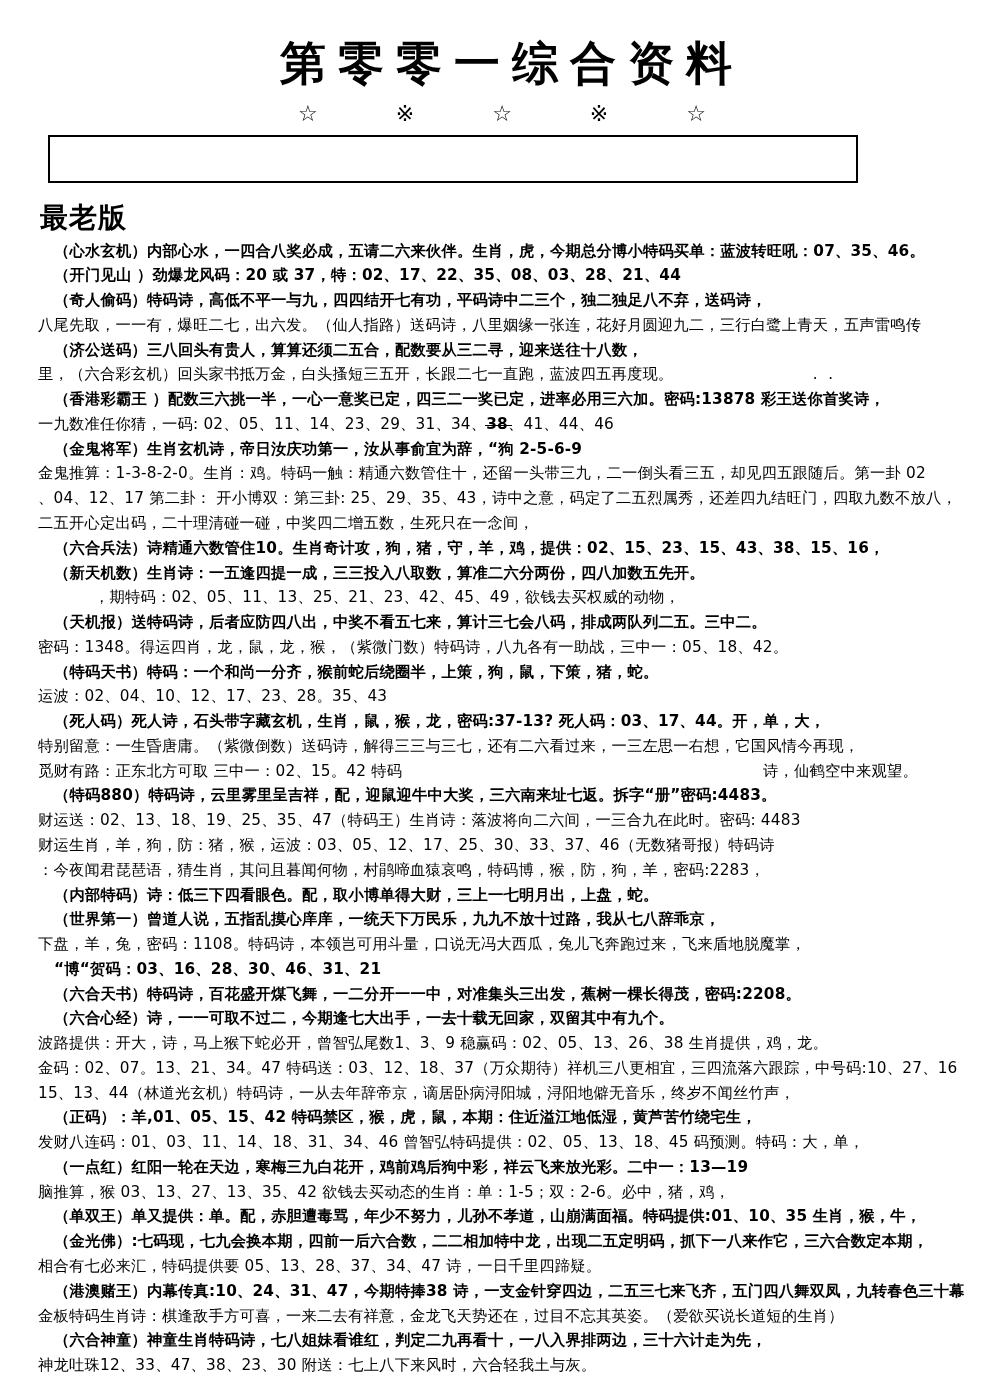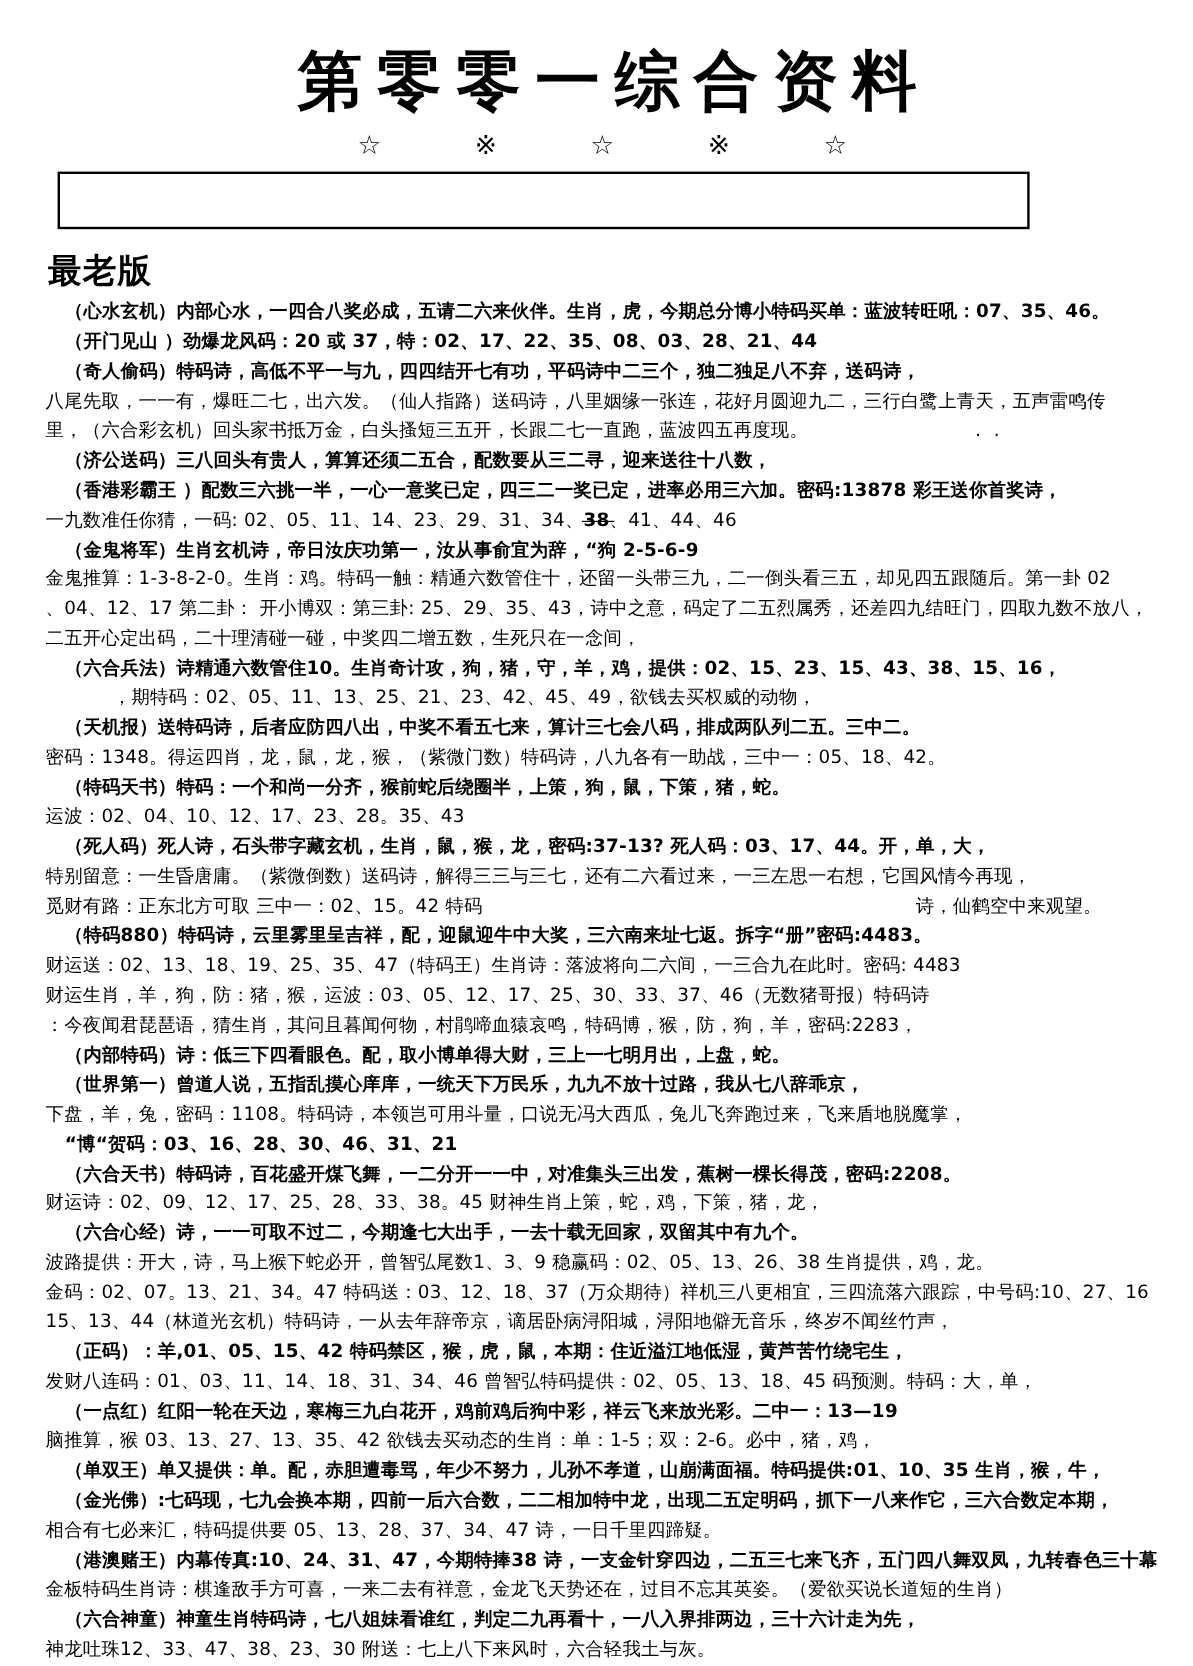--- a/index.html
+++ b/index.html
@@ -15,21 +15,21 @@
     position:relative;
     width:994px;
     height:1388px;
     box-sizing:border-box;
     padding:0 38px;
   }
   .title{
     text-align:center;
     font-family:"DejaVu Serif","Liberation Serif",serif;
     font-weight:bold;
-    font-size:54px;
+    font-size:46px;
     letter-spacing:12px;
     padding-top:38px;
     padding-left:30px;
     line-height:1.1;
     white-space:nowrap;
   }
   .starline{
     display:flex;
     justify-content:center;
     align-items:center;
@@ -109,47 +109,47 @@
 
   <div class="headerbox"></div>
 
   <div class="edition">最老版</div>
 
   <div class="body-text" id="body-text">
       <div class="ln ind1"><span>（心水玄机）内部心水，一四合八奖必成，五请二六来伙伴。生肖，虎，今期总分博小特码买单：蓝波转旺吼：07、35、46。</span></div>
       <div class="ln ind1"><span>（开门见山 ）劲爆龙风码：20 或 37，特：02、17、22、35、08、03、28、21、44</span></div>
       <div class="ln ind1"><span>（奇人偷码）特码诗，高低不平一与九，四四结开七有功，平码诗中二三个，独二独足八不弃，送码诗，</span></div>
       <div class="ln"><span>八尾先取，一一有，爆旺二七，出六发。（仙人指路）送码诗，八里姻缘一张连，花好月圆迎九二，三行白鹭上青天，五声雷鸣传</span></div>
+      <div class="ln ind1"><span>（济公送码）三八回头有贵人，算算还须二五合，配数要从三二寻，迎来送往十八数，</span></div>
       <div class="ln"><span>里，（六合彩玄机）回头家书抵万金，白头搔短三五开，长跟二七一直跑，蓝波四五再度现。</span><span class="dots">. .</span></div>
-      <div class="ln ind1"><span>（济公送码）三八回头有贵人，算算还须二五合，配数要从三二寻，迎来送往十八数，</span></div>
       <div class="ln ind1"><span>（香港彩霸王 ）配数三六挑一半，一心一意奖已定，四三二一奖已定，进率必用三六加。密码:13878 彩王送你首奖诗，</span></div>
       <div class="ln"><span>一九数准任你猜，一码: 02、05、11、14、23、29、31、34、</span><span class="strike-num">38</span><span>、41、44、46</span></div>
       <div class="ln ind1"><span>（金鬼将军）生肖玄机诗，帝日汝庆功第一，汝从事俞宜为辞，“狗 2-5-6-9</span></div>
       <div class="ln"><span>金鬼推算：1-3-8-2-0。生肖：鸡。特码一触：精通六数管住十，还留一头带三九，二一倒头看三五，却见四五跟随后。第一卦 02</span></div>
       <div class="ln"><span>、04、12、17 第二卦： 开小博双：第三卦: 25、29、35、43，诗中之意，码定了二五烈属秀，还差四九结旺门，四取九数不放八，</span></div>
       <div class="ln"><span>二五开心定出码，二十理清碰一碰，中奖四二增五数，生死只在一念间，</span></div>
       <div class="ln ind1"><span>（六合兵法）诗精通六数管住10。生肖奇计攻，狗，猪，守，羊，鸡，提供：02、15、23、15、43、38、15、16，</span></div>
+      <div class="ln ind1"><span>（新天机数）生肖诗：一五逢四提一成，三三投入八取数，算准二六分两份，四八加数五先开。</span></div>
       <div class="ln ind3"><span>，期特码：02、05、11、13、25、21、23、42、45、49，欲钱去买权威的动物，</span></div>
       <div class="ln ind1"><span>（天机报）送特码诗，后者应防四八出，中奖不看五七来，算计三七会八码，排成两队列二五。三中二。</span></div>
       <div class="ln"><span>密码：1348。得运四肖，龙，鼠，龙，猴，（紫微门数）特码诗，八九各有一助战，三中一：05、18、42。</span></div>
       <div class="ln ind1"><span>（特码天书）特码：一个和尚一分齐，猴前蛇后绕圈半，上策，狗，鼠，下策，猪，蛇。</span></div>
       <div class="ln"><span>运波：02、04、10、12、17、23、28。35、43</span></div>
       <div class="ln ind1"><span>（死人码）死人诗，石头带字藏玄机，生肖，鼠，猴，龙，密码:37-13? 死人码：03、17、44。开，单，大，</span></div>
       <div class="ln"><span>特别留意：一生昏唐庸。（紫微倒数）送码诗，解得三三与三七，还有二六看过来，一三左思一右想，它国风情今再现，</span></div>
       <div class="ln"><span>觅财有路：正东北方可取  三中一：02、15。42 特码</span><span class="rt-word">诗，仙鹤空中来观望。</span></div>
       <div class="ln ind1"><span>（特码880）特码诗，云里雾里呈吉祥，配，迎鼠迎牛中大奖，三六南来址七返。拆字“册”密码:4483。</span></div>
       <div class="ln"><span>财运送：02、13、18、19、25、35、47（特码王）生肖诗：落波将向二六间，一三合九在此时。密码: 4483</span></div>
       <div class="ln"><span>财运生肖，羊，狗，防：猪，猴，运波：03、05、12、17、25、30、33、37、46（无数猪哥报）特码诗</span></div>
       <div class="ln"><span>：今夜闻君琵琶语，猜生肖，其问且暮闻何物，村鹃啼血猿哀鸣，特码博，猴，防，狗，羊，密码:2283，</span></div>
       <div class="ln ind1"><span>（内部特码）诗：低三下四看眼色。配，取小博单得大财，三上一七明月出，上盘，蛇。</span></div>
       <div class="ln ind1"><span>（世界第一）曾道人说，五指乱摸心庠庠，一统天下万民乐，九九不放十过路，我从七八辞乖京，</span></div>
       <div class="ln"><span>下盘，羊，兔，密码：1108。特码诗，本领岂可用斗量，口说无冯大西瓜，兔儿飞奔跑过来，飞来盾地脱魔掌，</span></div>
       <div class="ln ind1"><span>“博“贺码：03、16、28、30、46、31、21</span></div>
       <div class="ln ind1"><span>（六合天书）特码诗，百花盛开煤飞舞，一二分开一一中，对准集头三出发，蕉树一棵长得茂，密码:2208。</span></div>
-      <div class="ln"><span>财运诗：02、09、12、17、25、28、33、38。45 财神生肖上策，蛇，鸡，下策，猪，龙，</span></div>
       <div class="ln ind1"><span>（六合心经）诗，一一可取不过二，今期逢七大出手，一去十载无回家，双留其中有九个。</span></div>
       <div class="ln"><span>波路提供：开大，诗，马上猴下蛇必开，曾智弘尾数1、3、9 稳赢码：02、05、13、26、38 生肖提供，鸡，龙。</span></div>
       <div class="ln"><span>金码：02、07。13、21、34。47 特码送：03、12、18、37（万众期待）祥机三八更相宜，三四流落六跟踪，中号码:10、27、16</span></div>
       <div class="ln"><span>15、13、44（林道光玄机）特码诗，一从去年辞帝京，谪居卧病浔阳城，浔阳地僻无音乐，终岁不闻丝竹声，</span></div>
       <div class="ln ind1"><span>（正码）：羊,01、05、15、42 特码禁区，猴，虎，鼠，本期：住近溢江地低湿，黄芦苦竹绕宅生，</span></div>
       <div class="ln"><span>发财八连码：01、03、11、14、18、31、34、46 曾智弘特码提供：02、05、13、18、45 码预测。特码：大，单，</span></div>
       <div class="ln ind1"><span>（一点红）红阳一轮在天边，寒梅三九白花开，鸡前鸡后狗中彩，祥云飞来放光彩。二中一：13—19</span></div>
       <div class="ln"><span>脑推算，猴 03、13、27、13、35、42 欲钱去买动态的生肖：单：1-5；双：2-6。必中，猪，鸡，</span></div>
       <div class="ln ind1"><span>（单双王）单又提供：单。配，赤胆遭毒骂，年少不努力，儿孙不孝道，山崩满面福。特码提供:01、10、35 生肖，猴，牛，</span></div>
       <div class="ln ind1"><span>（金光佛）:七码现，七九会换本期，四前一后六合数，二二相加特中龙，出现二五定明码，抓下一八来作它，三六合数定本期，</span></div>

